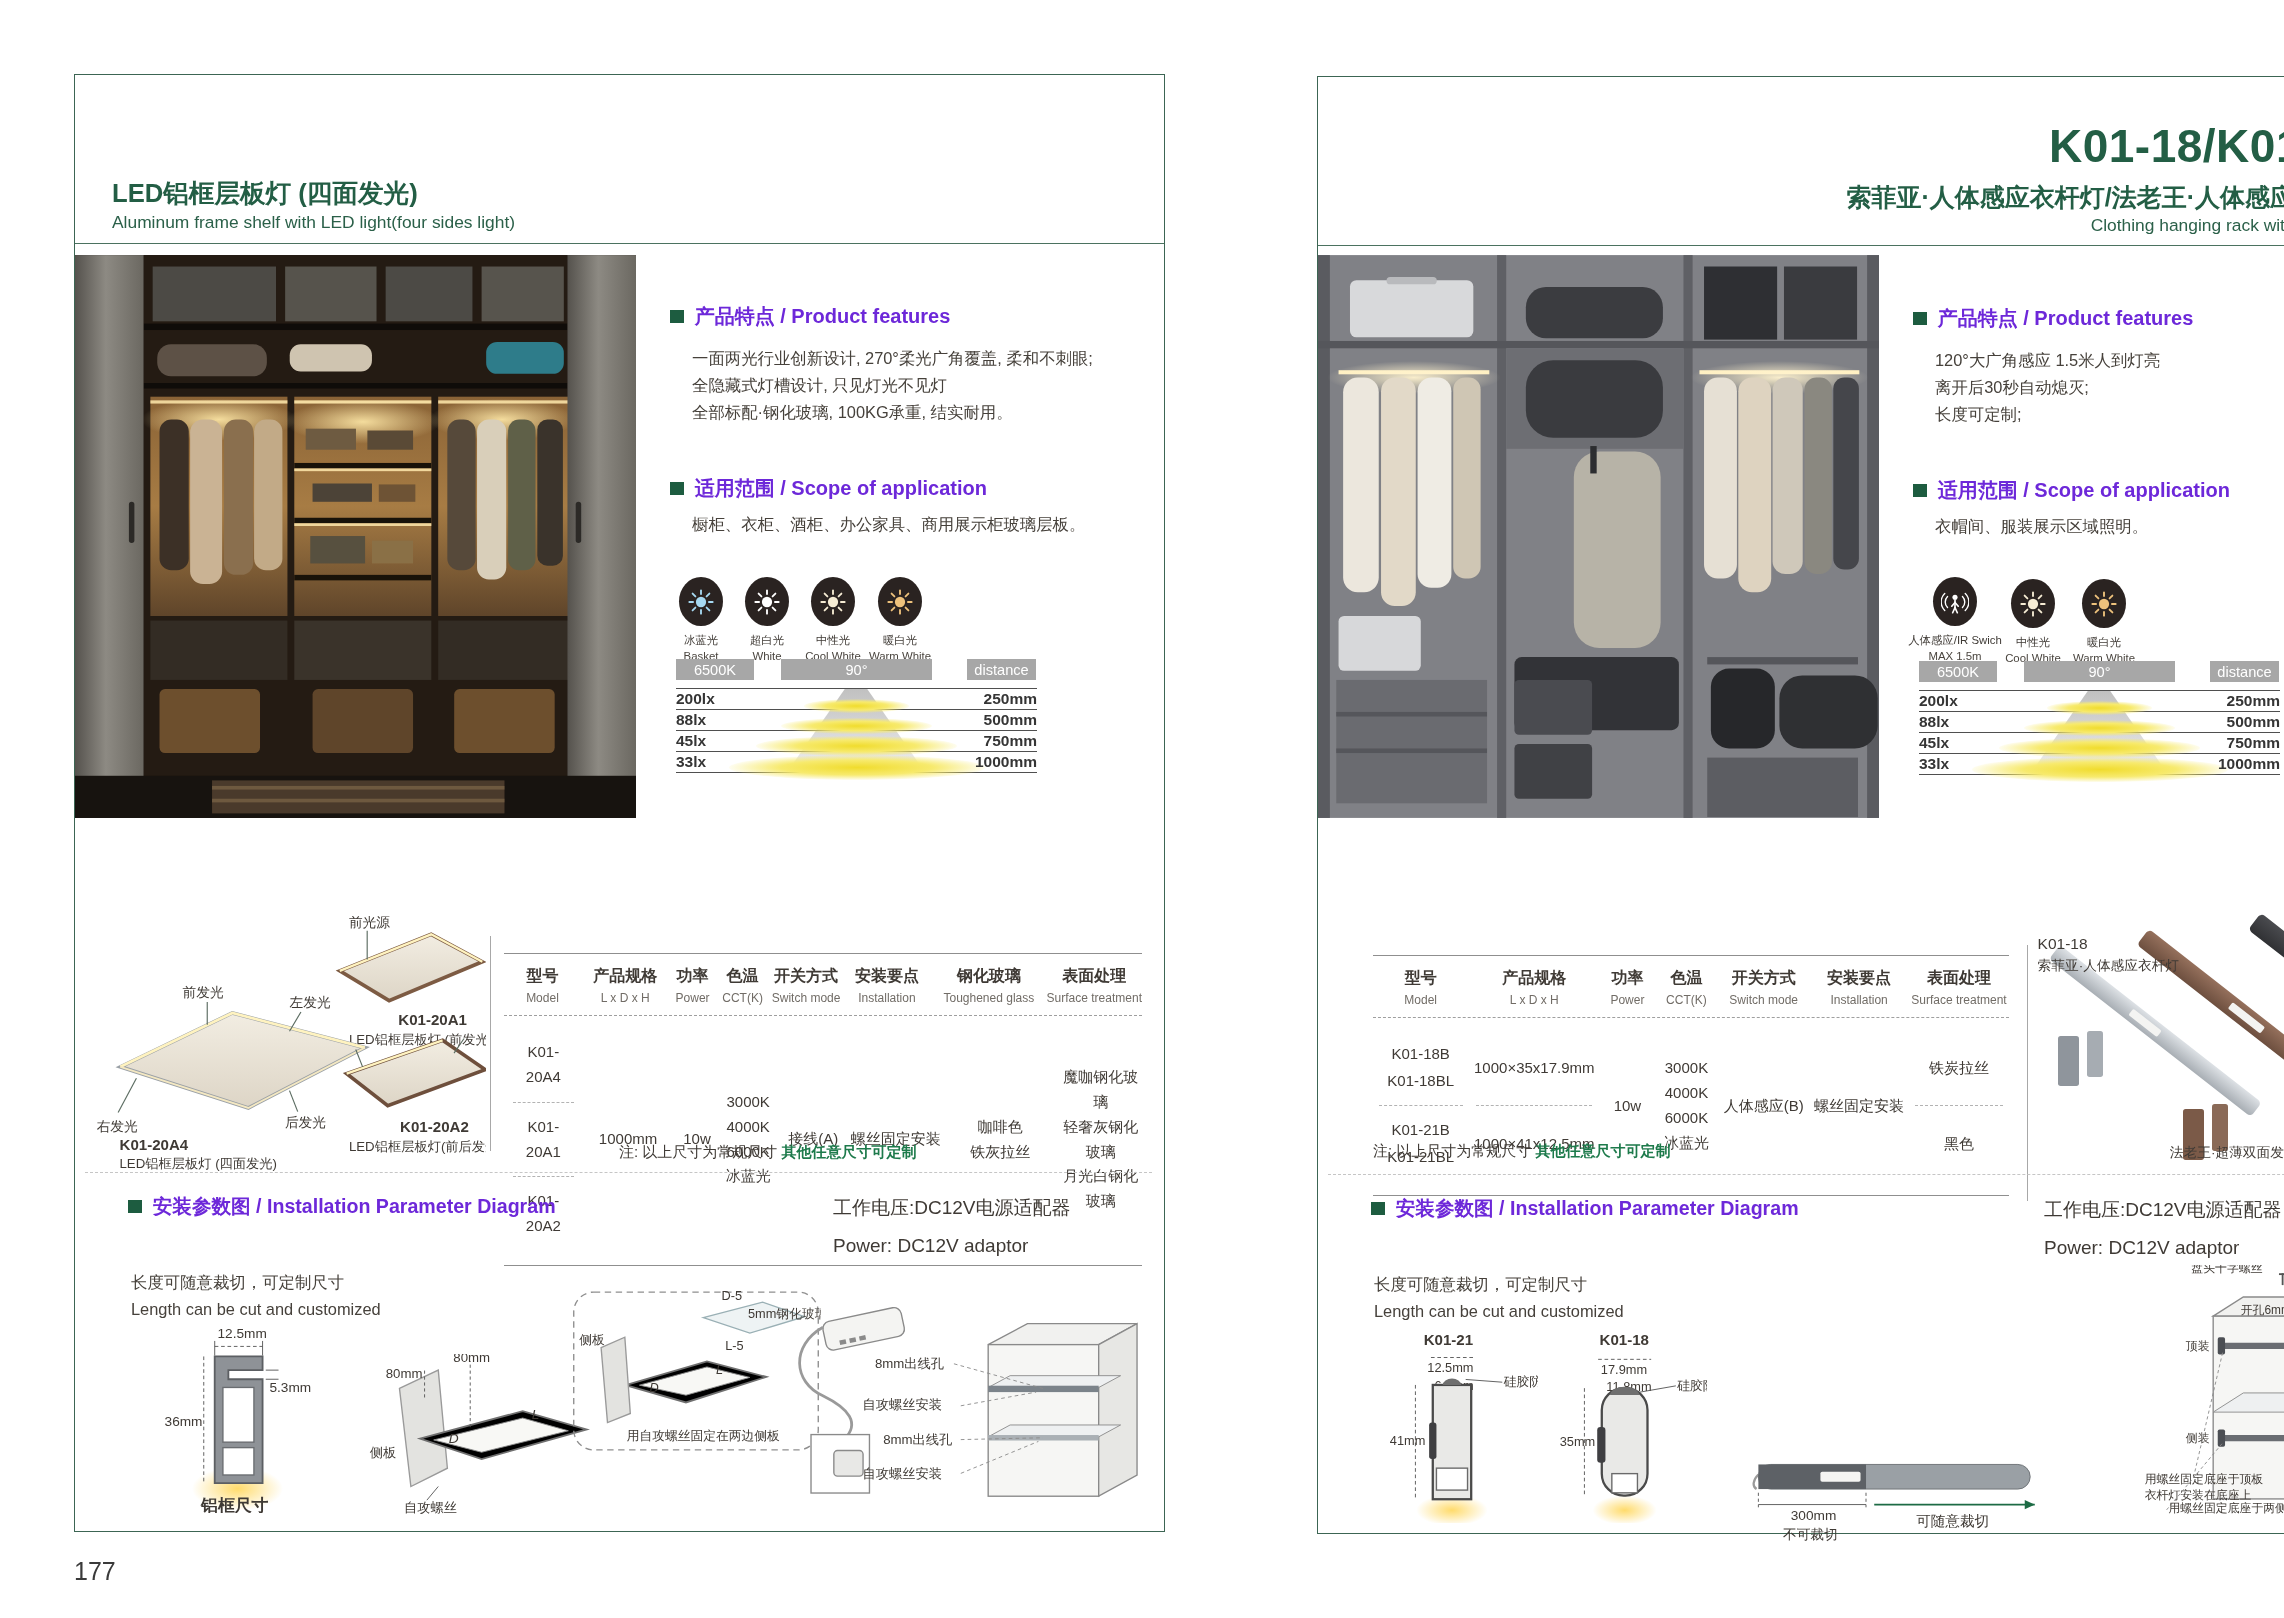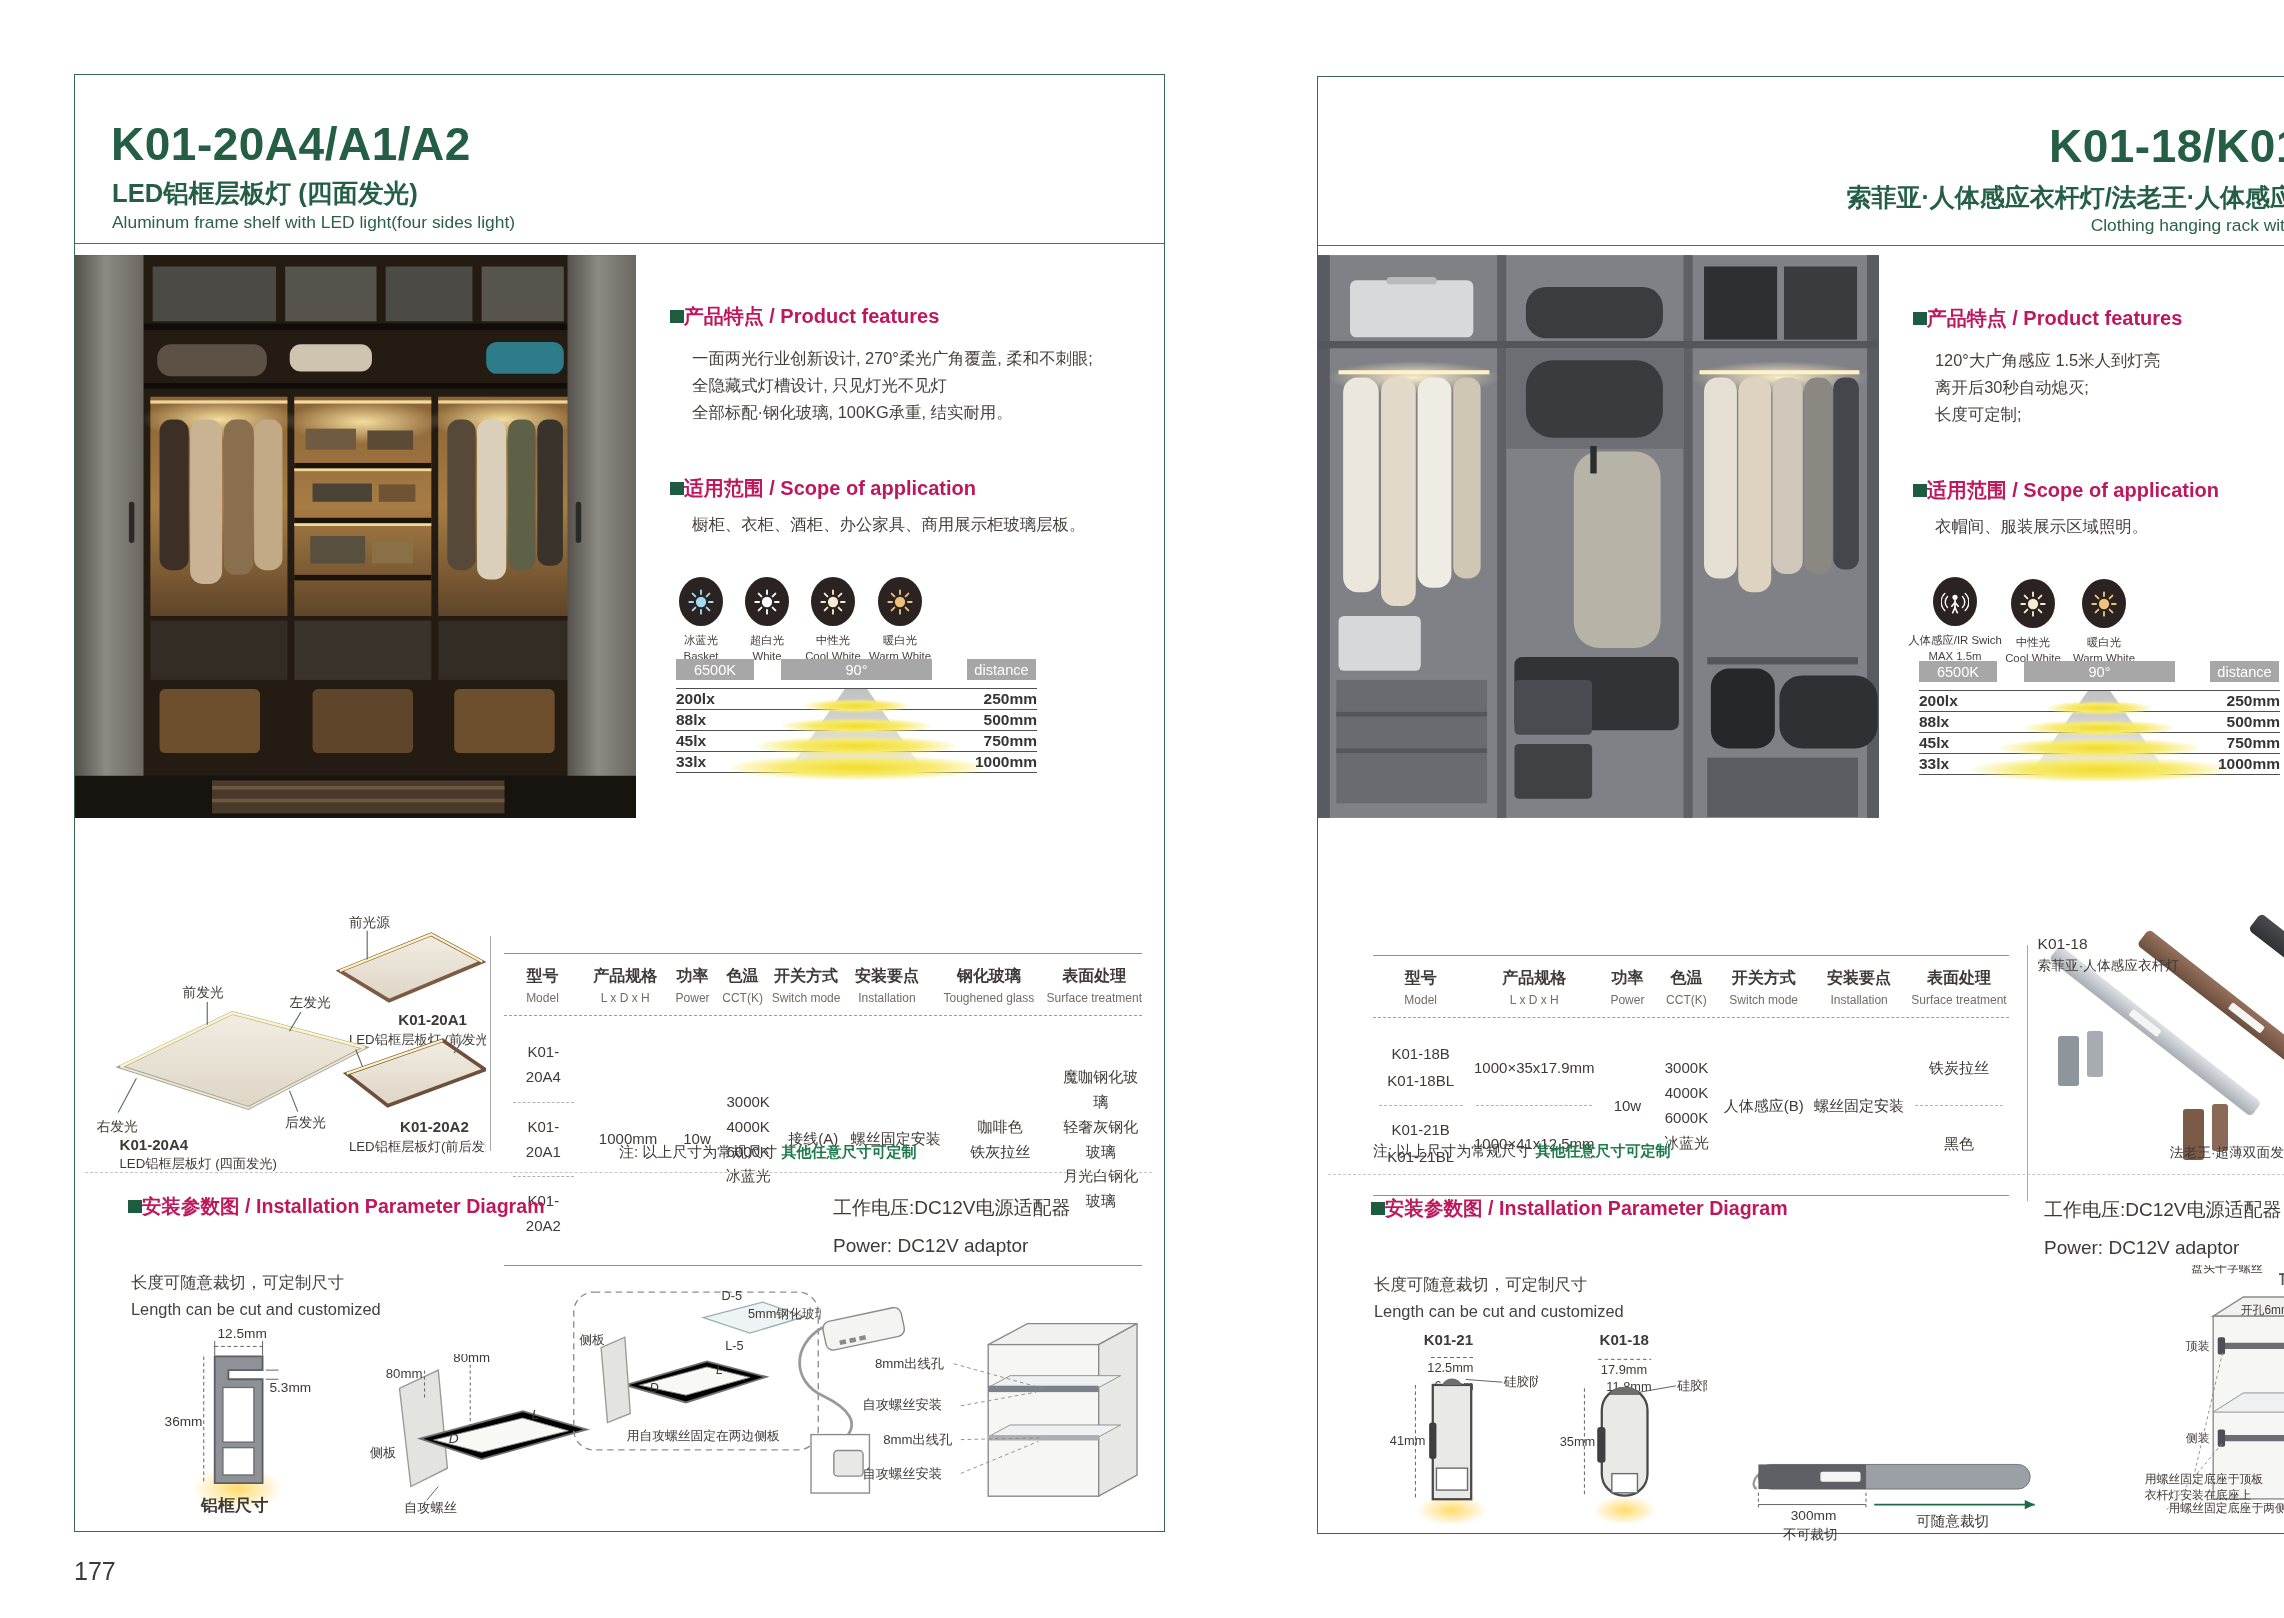--- a/index.html
+++ b/index.html
@@ -11,21 +11,21 @@
   #page-left{left:74px;}
 
   
   .hd-code{font-size:46px;font-weight:bold;color:#235e45;letter-spacing:0.5px;white-space:nowrap;}
   .hd-cn{font-size:25.6px;font-weight:bold;color:#235e45;white-space:nowrap;}
   .hd-en{font-size:17.4px;color:#2b6049;white-space:nowrap;}
   .hrule{position:absolute;left:0;right:0;top:168px;border-top:1.4px solid #4b7260;}
   .ta-r{text-align:right;}
 
   
-  .sec-h{display:flex;align-items:center;font-size:20px;font-weight:bold;color:#be185d;white-space:nowrap;}
+  .sec-h{display:flex;align-items:center;gap:11px;font-size:20px;font-weight:bold;color:#6d28d9;white-space:nowrap;}
   .sec-h .sq{width:13.7px;height:13.7px;background:#1d5c40;flex:none;}
   .body-t{font-size:16.4px;color:#46413b;white-space:nowrap;}
 
   
   .licon{position:absolute;width:96px;margin-left:-48px;text-align:center;}
   .licon-c{width:44px;height:49px;border-radius:50%;background:#2a2321;margin:0 auto;
            display:flex;align-items:center;justify-content:center;}
   .licon-cn{font-size:11.4px;color:#3f3a35;margin-top:7.3px;white-space:nowrap;}
   .licon-en{font-size:11.4px;color:#4a453f;margin-top:1.8px;white-space:nowrap;text-align:center;}
 
@@ -79,21 +79,20 @@
   .clabel-n{font-size:13.7px;color:#3f3a35;white-space:nowrap;position:absolute;}
 
   .pagenum{position:absolute;font-size:25px;color:#3a3a3a;}
 </style>
 </head>
 <body>
 
 <div class="sheet">
 
   <div class="page" id="page-left">
-    <div class="abs hd-code" style="left:36px;top:42px;">K01-20A4/A1/A2</div>
     <div class="abs hd-cn" style="left:37px;top:101px;">LED铝框层板灯 (四面发光)</div>
     <div class="abs hd-en" style="left:37px;top:137px;">Aluminum frame shelf with LED light(four sides light)</div>
     <div class="hrule"></div>
 
     <svg class="abs" style="left:0;top:180px;" width="561" height="563" viewBox="0 0 1228 1232">
       <defs>
         <linearGradient id="pl-door" x1="0" y1="0" x2="1" y2="0">
           <stop offset="0" stop-color="#55524d"></stop>
             <stop offset=".45" stop-color="#8d8a83"></stop>
             <stop offset="1" stop-color="#6b6861"></stop>

